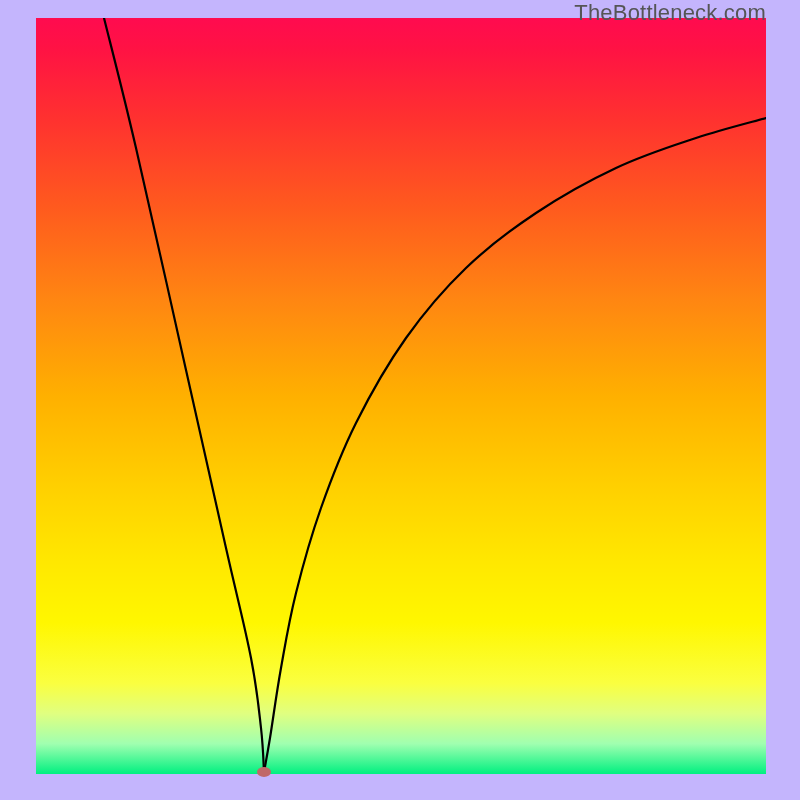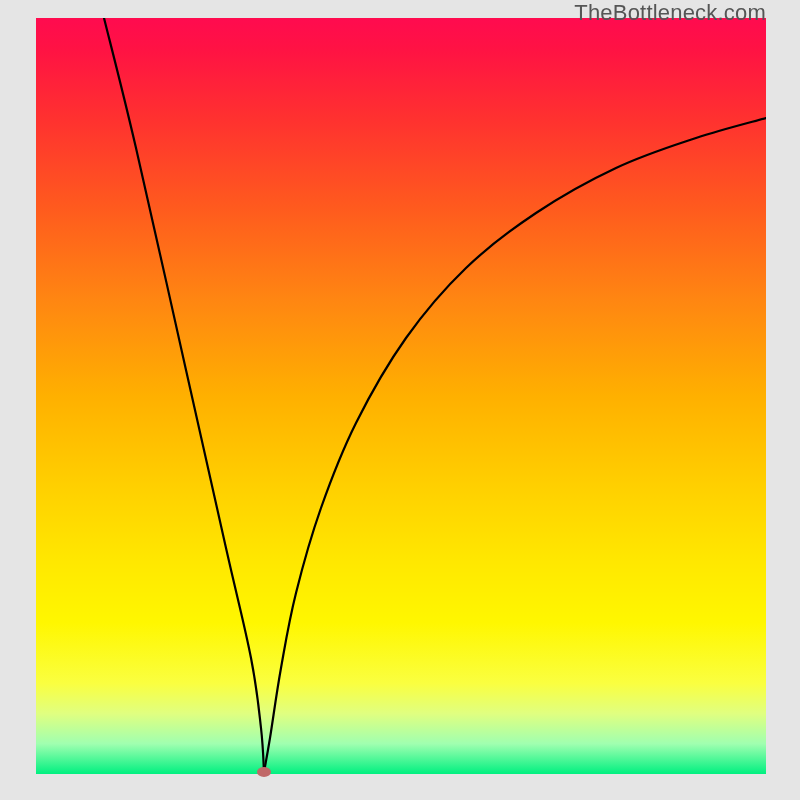--- a/index.html
+++ b/index.html
@@ -1,21 +1,21 @@
 <!DOCTYPE html>
 <html><head>
 <meta charset="utf-8">
 <style>
   * { margin: 0; padding: 0; box-sizing: border-box; }
   body { width: 800px; height: 800px; overflow: hidden; background: #000; position: relative; }
   
   .container {
     width: 800px;
     height: 800px;
-    background: #e5e5e5;
+    background: #c4b5fd;
     position: relative;
   }
   
   .plot-area {
     position: absolute;
     left: 36px;
     top: 18px;
     width: 730px;
     height: 756px;
   }

